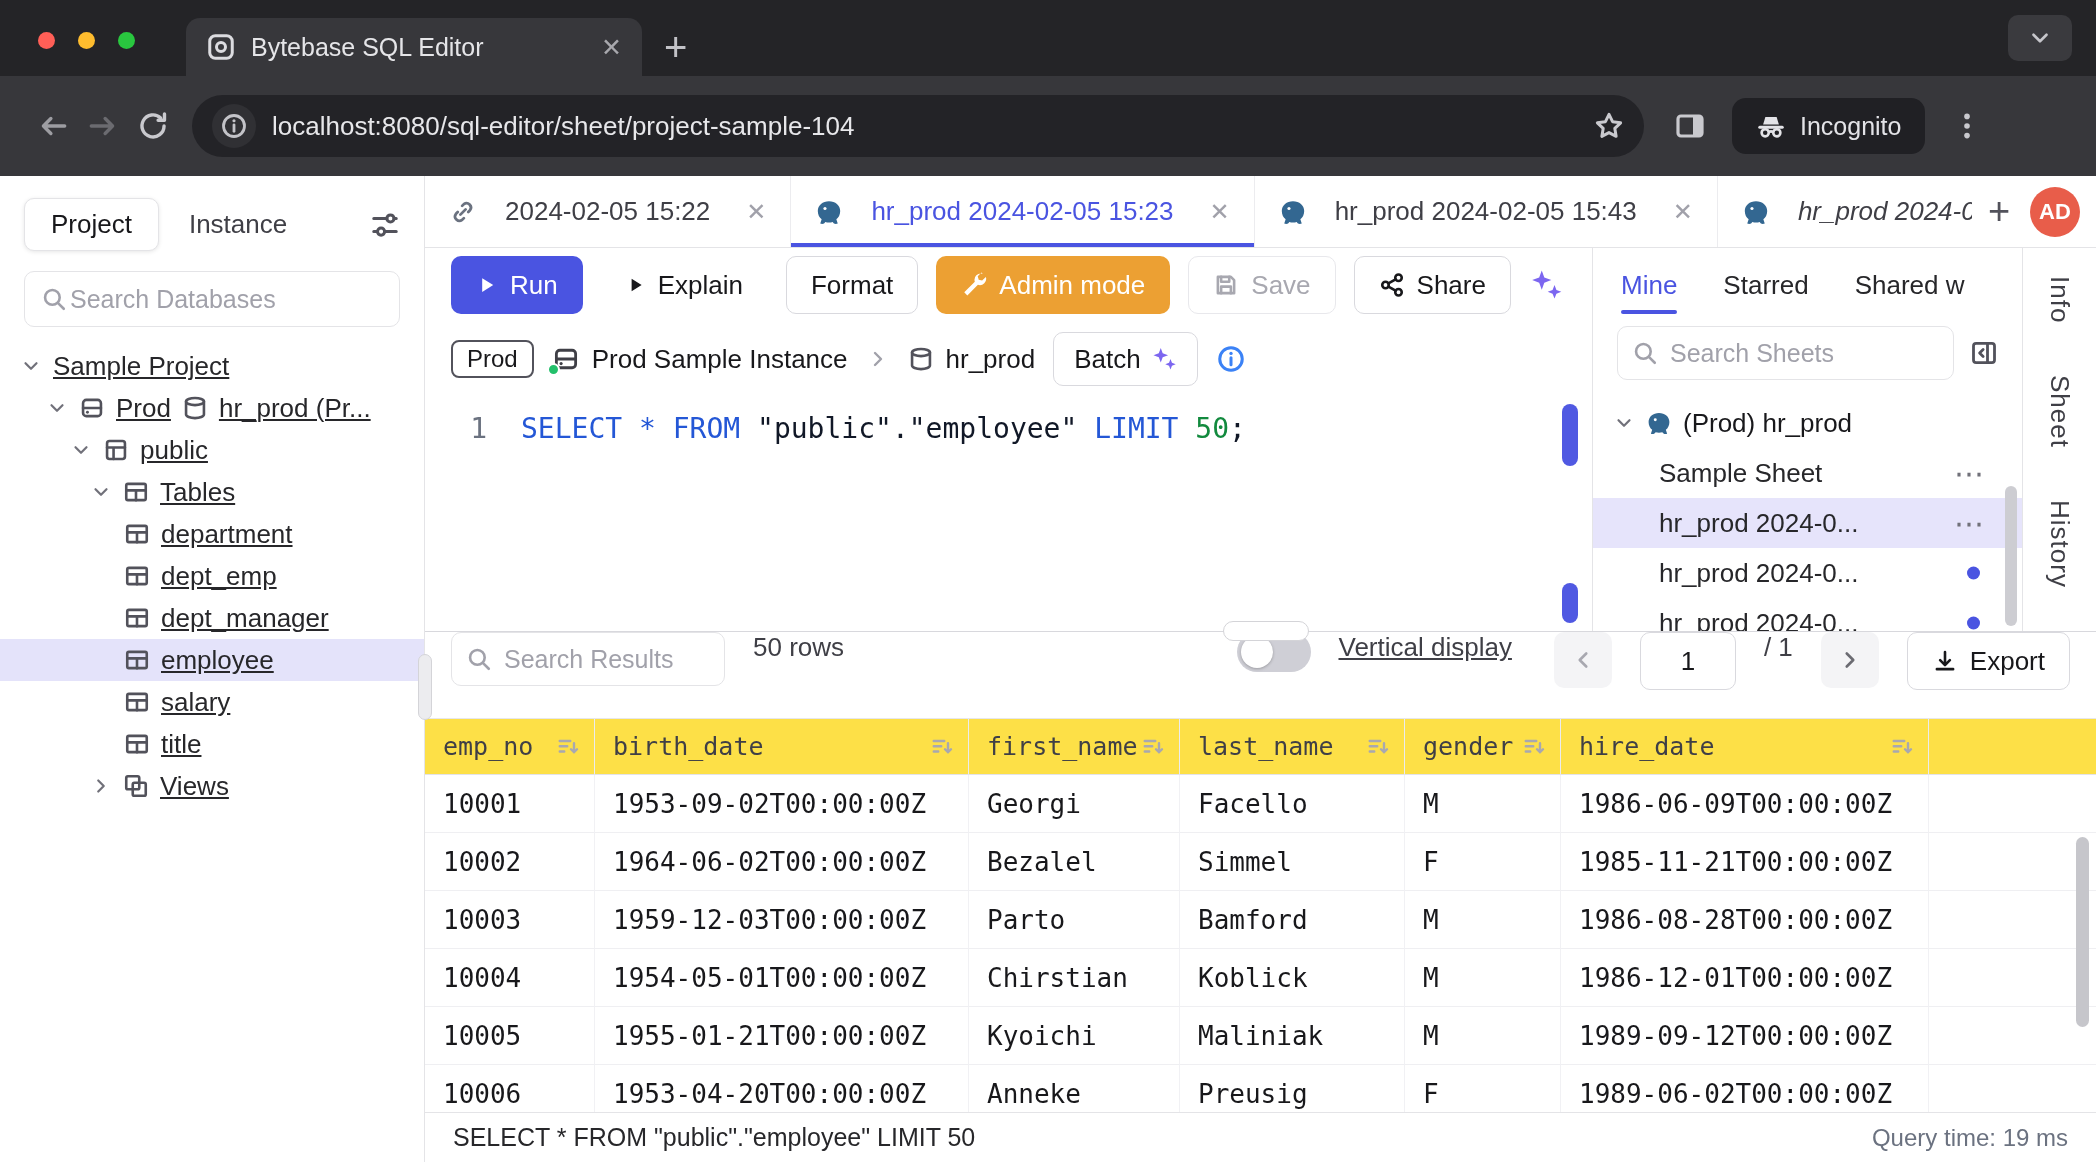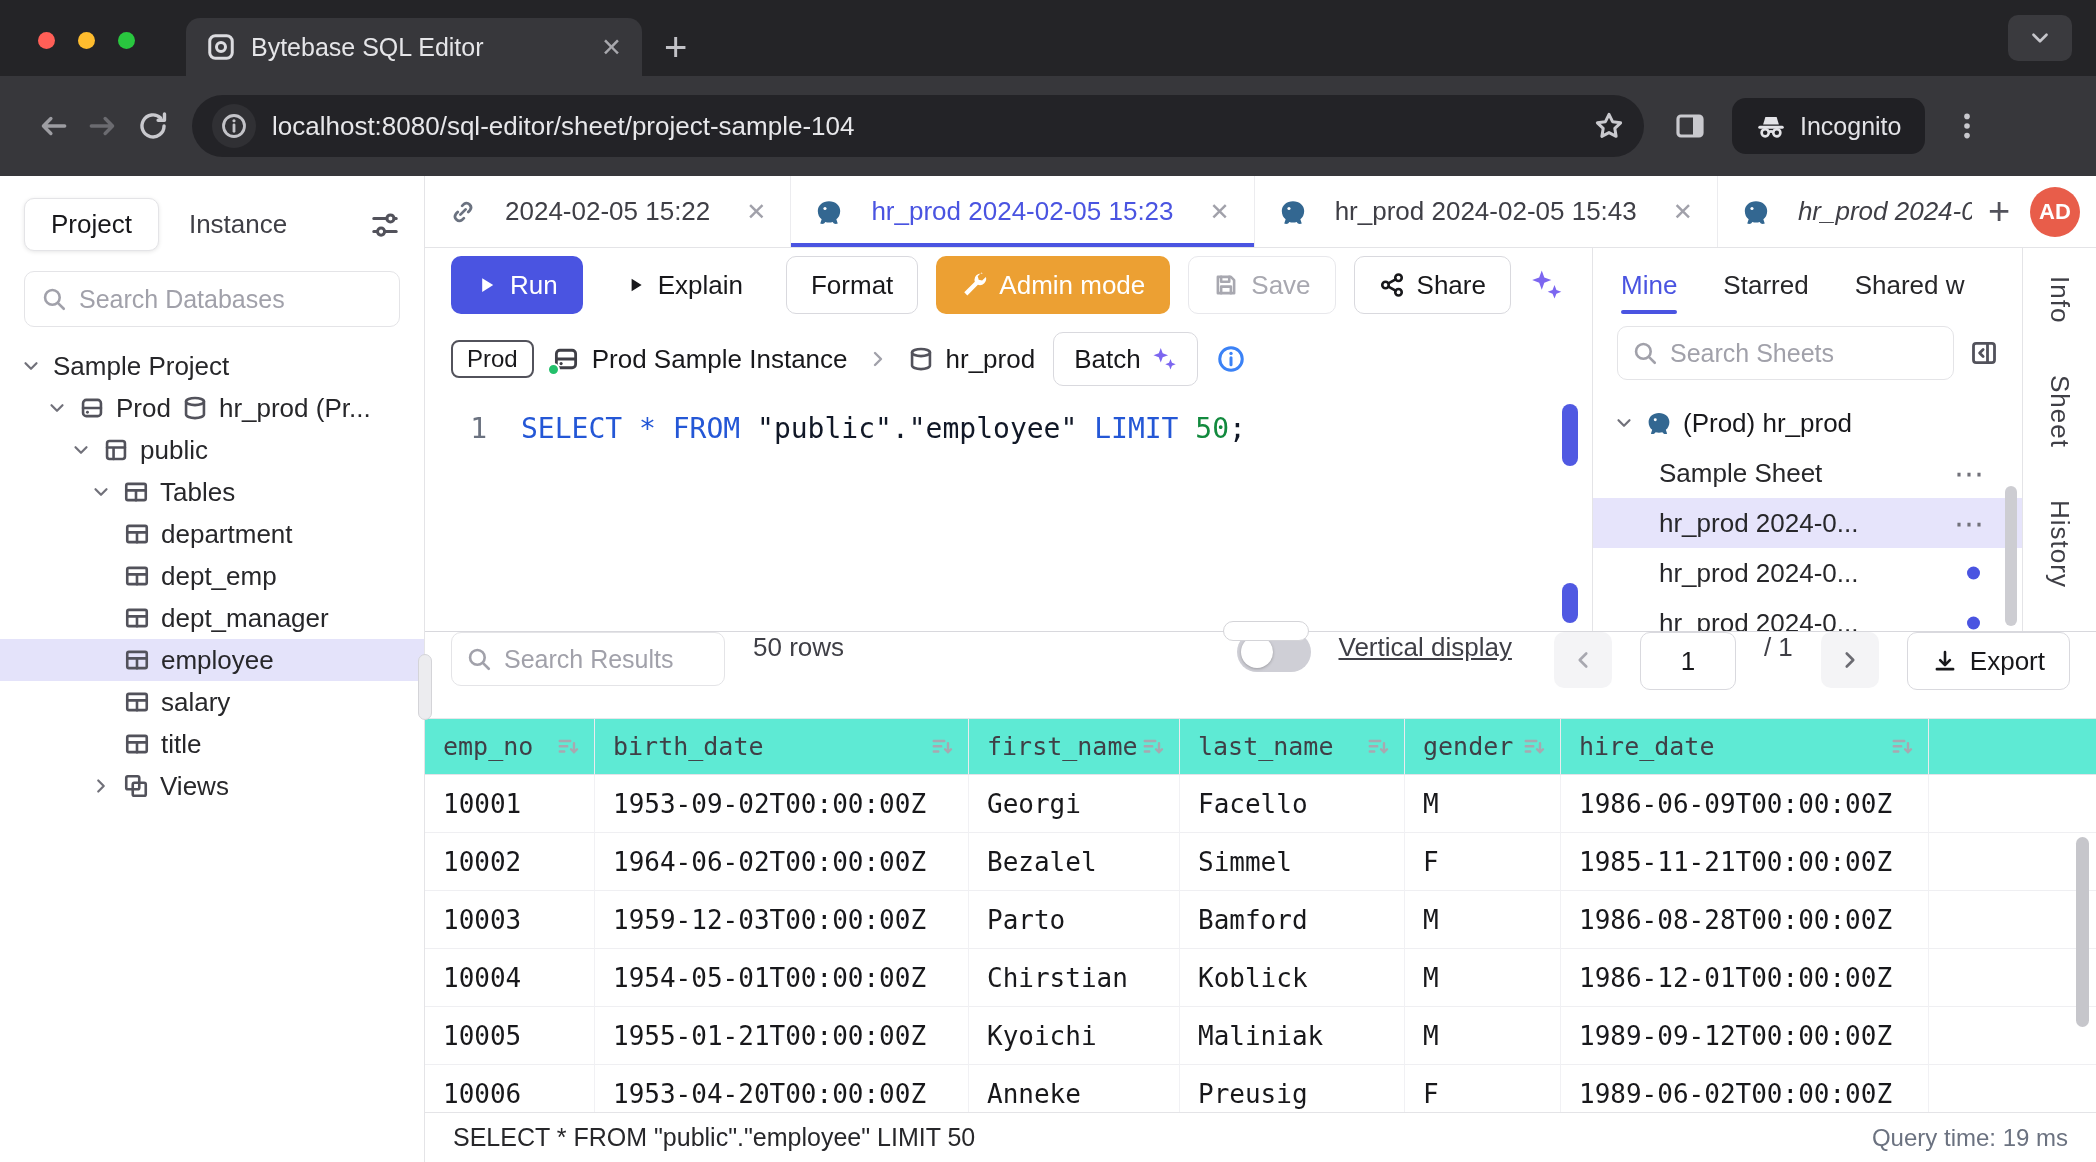--- a/index.html
+++ b/index.html
@@ -32,24 +32,24 @@
 
   
   .app { display: flex; height: 986px; background: #fff; }
 
   
   .sidebar { width: 425px; flex: none; border-right: 1px solid #e4e4e7; position: relative; display: flex; flex-direction: column; }
   .sb-header { display: flex; align-items: center; gap: 30px; padding: 22px 24px 12px; }
   .seg-active { background: #fff; border: 1px solid #e4e4e7; box-shadow: 0 1px 4px rgba(0,0,0,.1); border-radius: 10px; padding: 10px 26px; font-size: 26px; color: #18181b; }
   .seg { font-size: 26px; color: #3f3f46; }
   .sb-tune { margin-left: auto; color: #52525b; }
-  .sb-search { margin: 8px 24px 18px; height: 56px; border: 1px solid #e4e4e7; border-radius: 10px; display: flex; align-items: center; gap: 12px; padding: 0 16px; color: #a1a1aa; }
+  .sb-search { margin: 8px 24px 18px; height: 56px; border: 1px solid #e4e4e7; border-radius: 10px; display: flex; align-items: center; gap: 3px; padding: 0 16px; color: #a1a1aa; }
   .sb-search input { border: 0; outline: 0; background: transparent; flex: 1; font-size: 25px; font-family: inherit; color: #18181b; min-width: 0; }
   .sb-search input::placeholder { color: #a1a1aa; }
-  .tree { flex: 1; overflow: hidden; font-size: 26px; color: #27272a; }
+  .tree { flex: 1; overflow: hidden; font-size: 26px; color: #27272a; text-decoration: underline; }
   .trow { height: 42px; display: flex; align-items: center; gap: 11px; white-space: nowrap; overflow: hidden; padding-right: 10px; }
   .trow.active { background: #e4e3fa; }
   .chev { color: #71717a; flex: none; }
   .ticon { color: #52525b; flex: none; }
   .ind0 { padding-left: 20px; } .ind1 { padding-left: 46px; } .ind2 { padding-left: 70px; }
   .ind3 { padding-left: 90px; } .ind4 { padding-left: 124px; }
   .sb-handle { position: absolute; right: -8px; top: 478px; width: 14px; height: 66px; border-radius: 8px; background: #ececef; border: 1px solid #d4d4d8; z-index: 6; }
 
   
   .main { flex: 1; min-width: 0; display: flex; flex-direction: column; }
@@ -122,21 +122,21 @@
   .spacer { flex: 1; }
   .toggle { width: 74px; height: 40px; border-radius: 20px; background: #cfcfd6; position: relative; flex: none; }
   .knob { position: absolute; left: 4px; top: 4px; width: 32px; height: 32px; border-radius: 50%; background: #fff; box-shadow: 0 1px 3px rgba(0,0,0,.25); }
   .tlabel { font-size: 26px; color: #3f3f46; margin-right: 14px; text-decoration: underline; }
   .pgbtn { width: 58px; height: 56px; border-radius: 10px; background: #f4f4f6; display: flex; align-items: center; justify-content: center; color: #a8a8b0; flex: none; }
   .pgbtn.next { color: #6b6b72; }
   .pginput { width: 96px; height: 58px; border: 1px solid #d9d9de; border-radius: 10px; text-align: center; font-size: 26px; color: #18181b; outline: 0; font-family: inherit; flex: none; }
   .pgtotal { font-size: 26px; color: #3f3f46; }
   .tablewrap { flex: 1; overflow: hidden; border-top: 1px solid #e7e7ea; position: relative; font-family: "DejaVu Sans Mono", monospace; }
   .trgrid { display: grid; grid-template-columns: 170px 374px 211px 225px 156px 368px 1fr; }
-  .th { height: 56px; background: #5eead4; border-bottom: 1px solid #e3e3e8; border-right: 1px solid #ebebee; display: flex; align-items: center; justify-content: space-between; padding: 0 14px 0 18px; font-size: 25px; color: #3f3f46; }
+  .th { height: 56px; background: #fde047; border-bottom: 1px solid #e3e3e8; border-right: 1px solid #ebebee; display: flex; align-items: center; justify-content: space-between; padding: 0 14px 0 18px; font-size: 25px; color: #3f3f46; }
   .td { height: 58px; border-bottom: 1px solid #efeff2; border-right: 1px solid #f1f1f4; display: flex; align-items: center; padding: 0 18px; font-size: 26px; color: #18181b; white-space: nowrap; overflow: hidden; }
   .th.sp, .td.sp { border-right: none; padding: 0; }
   .sort { color: #a8a8b0; }
   .res-scroll { position: absolute; right: 7px; top: 118px; width: 13px; height: 190px; border-radius: 7px; background: #c6c6cb; }
 
   
   .statusbar { height: 50px; flex: none; border-top: 1px solid #e4e4e7; display: flex; align-items: center; justify-content: space-between; padding: 0 28px; background: #fff; }
   .sq { font-size: 25px; color: #27272a; white-space: nowrap; overflow: hidden; }
   .st { font-size: 24px; color: #6b7280; white-space: nowrap; margin-left: 30px; }
 </style>

